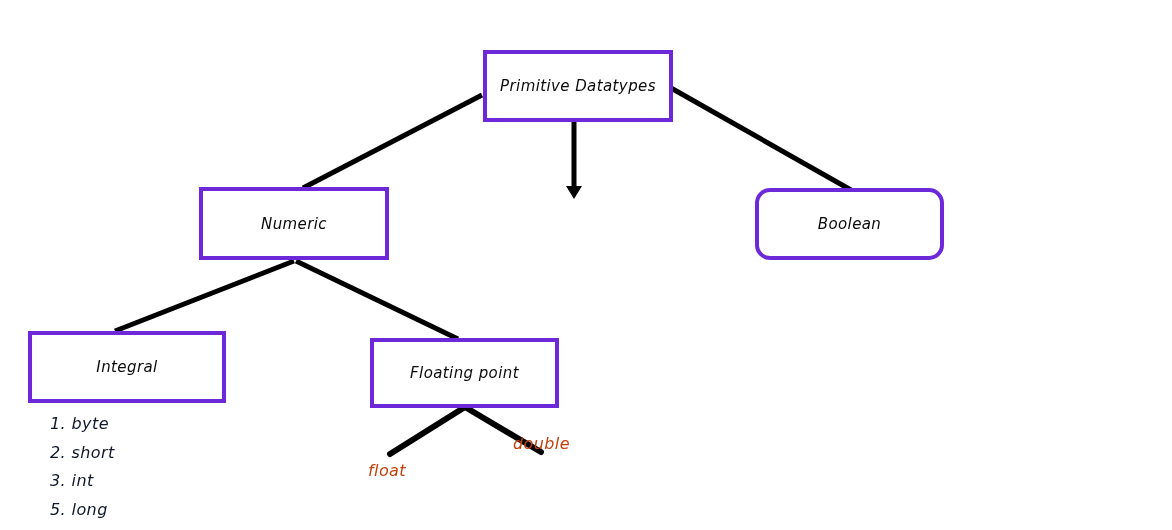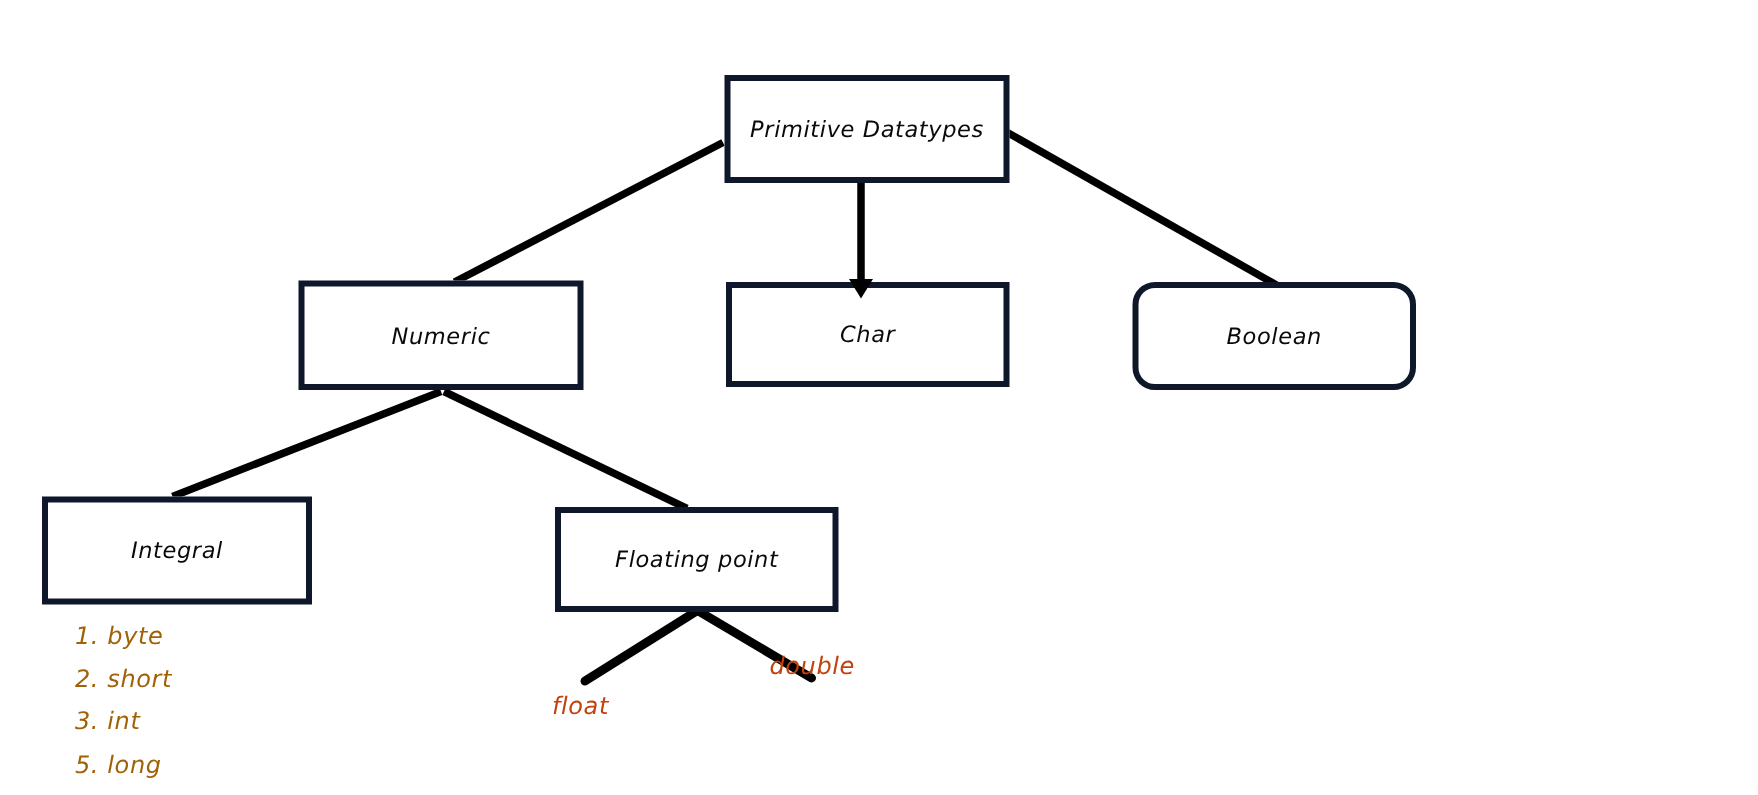--- a/index.html
+++ b/index.html
@@ -14,21 +14,21 @@
     width: 1172px; height: 530px;
     background: #ffffff;
   }
   .edges, .overlay {
     position: absolute; left: 0; top: 0;
     width: 1172px; height: 530px;
     pointer-events: none;
   }
   .node {
     position: absolute;
-    border: 4px solid #0f172a;
+    border: 4px solid #6d28d9;
     background: #ffffff;
     display: flex;
     align-items: center;
     justify-content: center;
     font-style: italic;
     font-size: 15px;
     letter-spacing: 0.4px;
     color: #0a0a0a;
   }
   .leaf-label {
@@ -39,21 +39,21 @@
     color: #c2410c;
     white-space: nowrap;
   }
   .int-list {
     position: absolute;
     left: 50px; top: 413px;
     list-style: none;
     font-style: italic;
     font-size: 16px;
     letter-spacing: 0.4px;
-    color: #a16207;
+    color: #0f172a;
   }
   .int-list li {
     height: 28.5px;
     line-height: 22px;
   }
 </style>
 </head>
 <body>
 
 <div class="canvas">
@@ -69,29 +69,26 @@
   </svg>
 
   <div class="node" style="left:483px; top:50px;  width:190px; height:72px;">
     <span>Primitive Datatypes</span>
   </div>
 
   <div class="node" style="left:199px; top:187px; width:190px; height:73px;justify-content:center;">
     <span>Numeric</span>
   </div>
 
-  <div class="node" style="left:484px; top:188px; width:189px; height:70px;">
-    <span>Char</span>
-  </div>
 
   <div class="node" style="left:755px; top:188px; width:189px; height:72px;border-radius:15px;">
     <span>Boolean</span>
   </div>
 
-  <div class="node" style="left:28px;  top:331px; width:180px; height:72px;">
+  <div class="node" style="left:28px;  top:331px; width:198px; height:72px;">
     <span>Integral</span>
   </div>
 
   <div class="node" style="left:370px; top:338px; width:189px; height:70px;">
     <span>Floating point</span>
   </div>
 
   <svg class="overlay" width="1172" height="530" viewBox="0 0 1172 530">
     <polygon points="566,186 582,186 574,199" fill="#000"></polygon>
   </svg>

